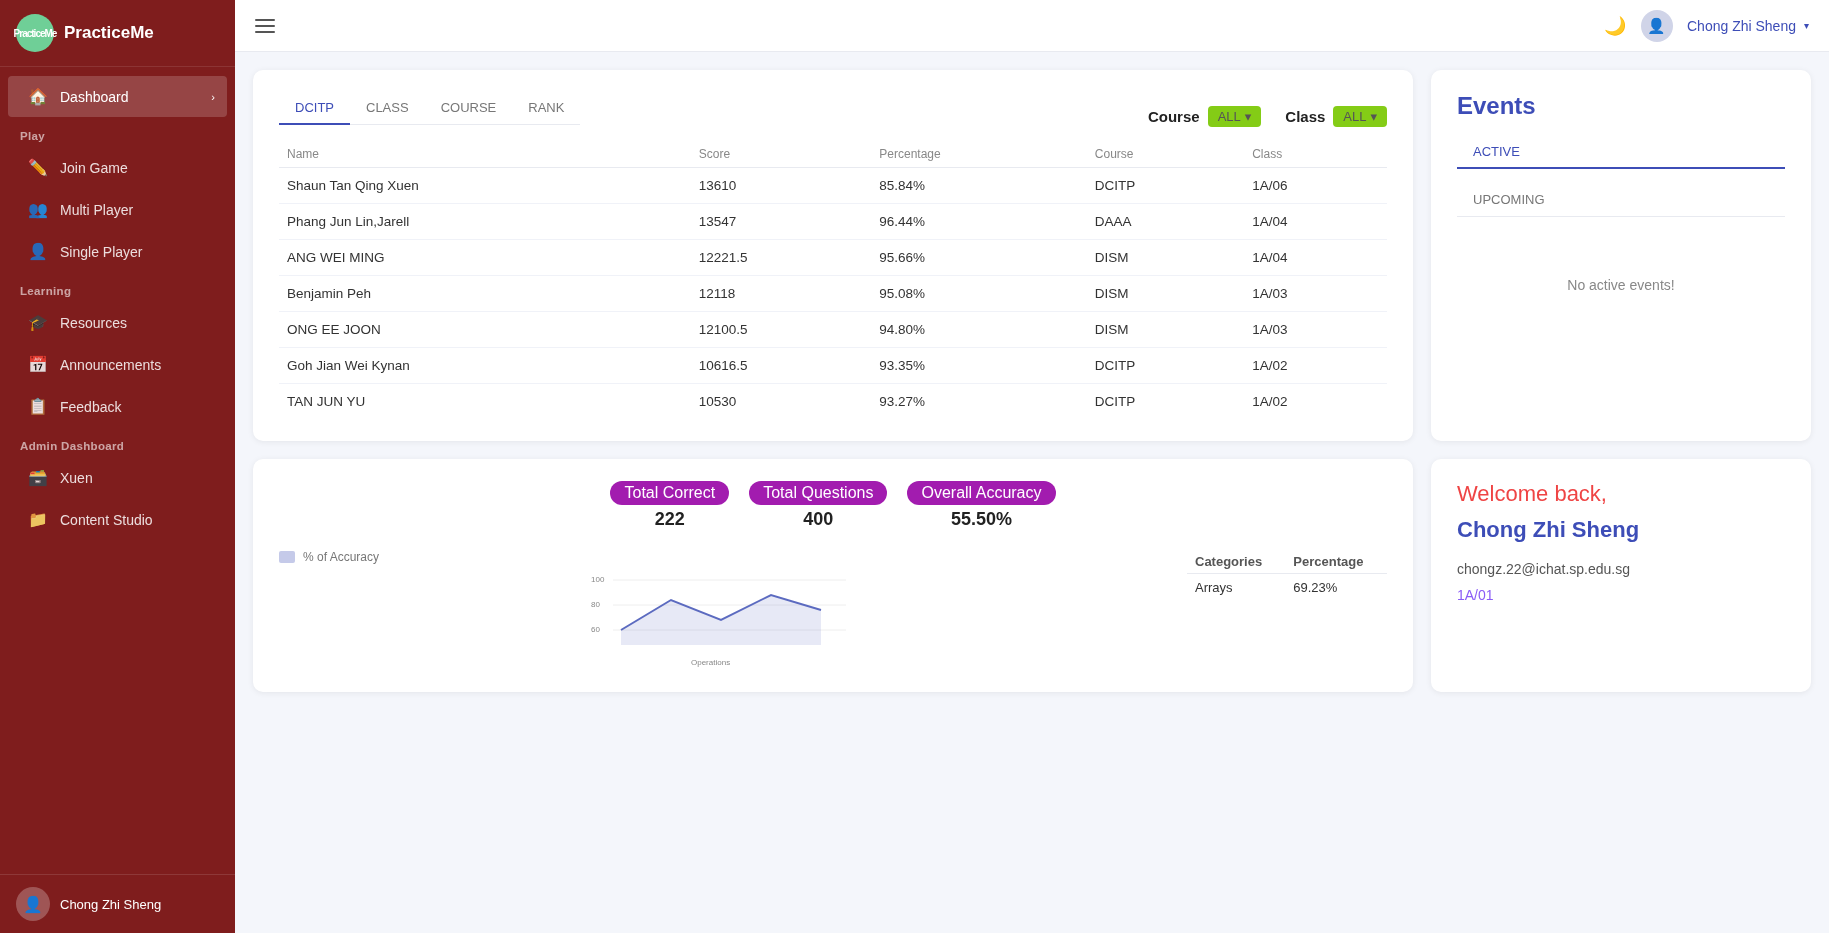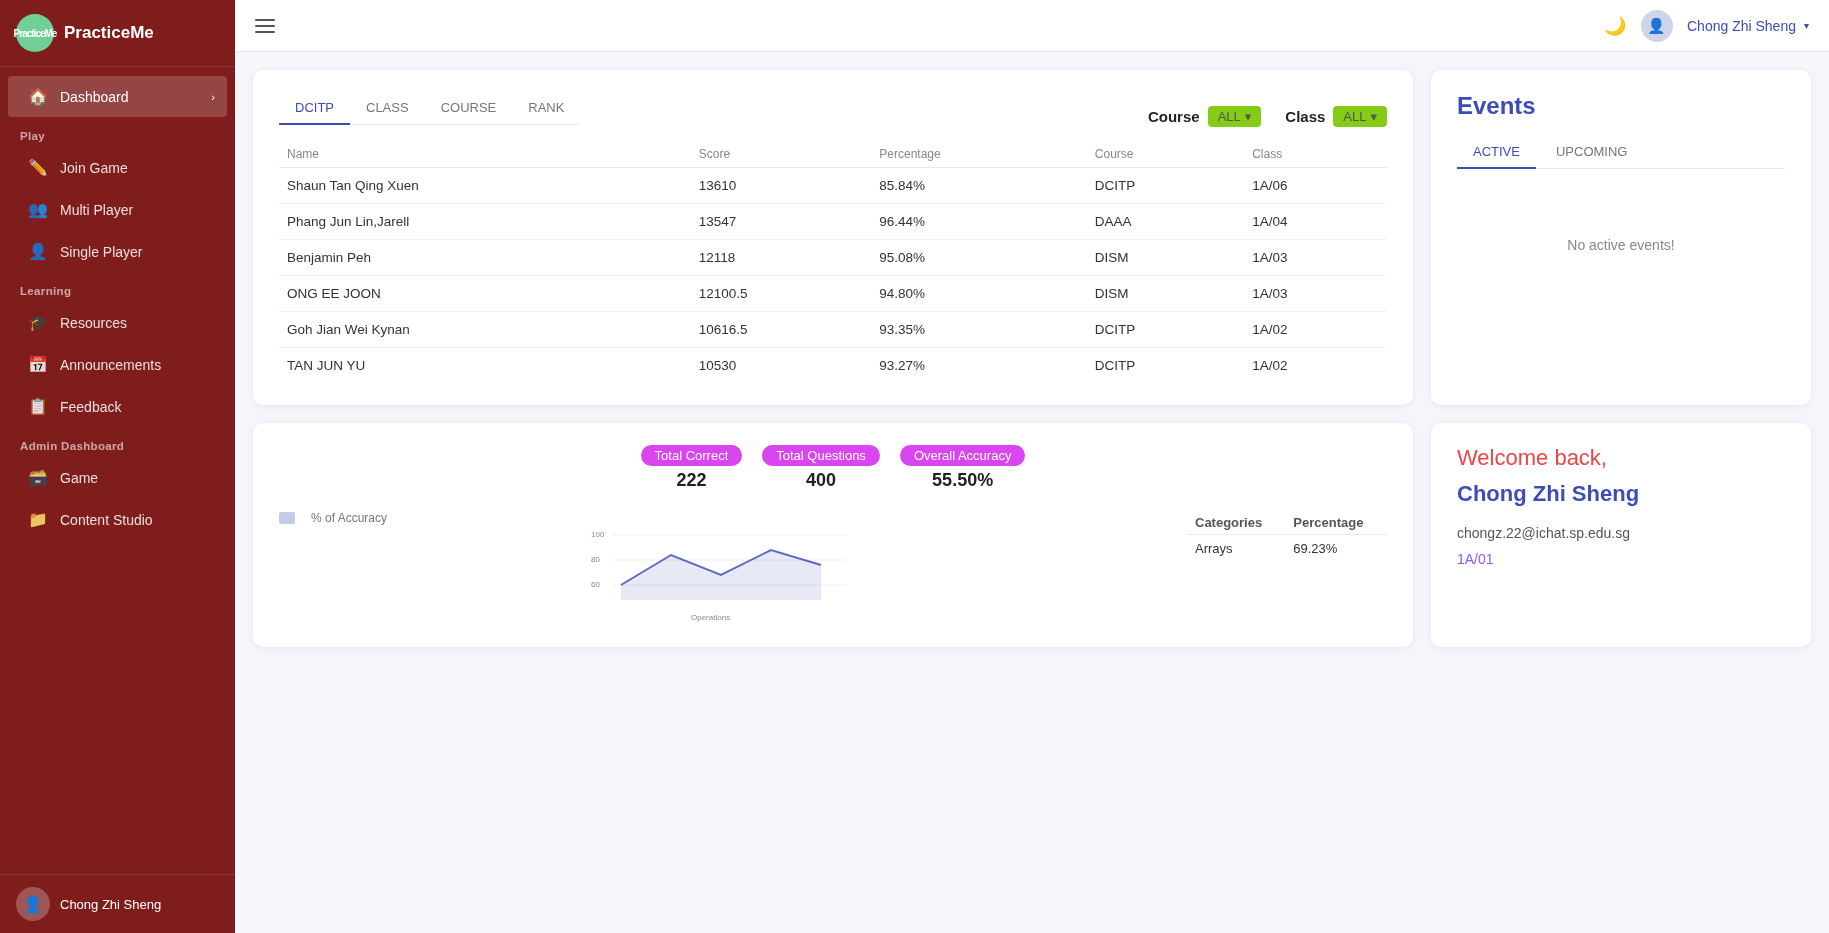--- a/index.html
+++ b/index.html
@@ -119,45 +119,45 @@
       font-size: 13px; color: #555;
       background: #84cc16; border-radius: 4px; padding: 3px 10px;
       cursor: pointer; border: none;
     }
     .lb-table { width: 100%; border-collapse: collapse; font-size: 13.5px; }
     .lb-table th { text-align: left; padding: 6px 8px; color: #888; font-weight: 500; font-size: 12px; border-bottom: 1px solid #e8eaf0; }
     .lb-table td { padding: 10px 8px; border-bottom: 1px solid #f0f2f8; color: #333; }
     .lb-table tr:last-child td { border-bottom: none; }
 
     
-    .events-tabs { display: flex; gap: 4px; border-bottom: 1px solid #e8eaf0; margin-bottom: 28px; }
+    .events-tabs { display: flex; gap: 16px; border-bottom: 1px solid #e8eaf0; margin-bottom: 20px; flex-direction: column; }
     .ev-tab {
       padding: 8px 16px; font-size: 13px; font-weight: 500; color: #777;
       cursor: pointer; border-bottom: 2px solid transparent; margin-bottom: -1px;
     }
     .ev-tab.active { color: #3d4db7; border-bottom: 2px solid #3d4db7; }
     .no-events { text-align: center; color: #888; font-size: 14px; padding: 40px 0; }
 
     
     .stats-card { display: flex; flex-direction: column; }
     .stats-row { display: flex; gap: 20px; justify-content: center; margin-bottom: 20px; }
     .stat-badge {
       display: flex; flex-direction: column; align-items: center; gap: 4px;
     }
     .stat-badge-label {
-      background: #d946ef; color: #fff;
+      background: #a21caf; color: #fff;
       border-radius: 20px; padding: 3px 14px;
-      font-size: 13px; font-weight: 500;
+      font-size: 16px; font-weight: 500;
     }
     .stat-badge-value { font-size: 18px; font-weight: 700; color: #222; }
 
     
     .chart-area { display: flex; gap: 24px; align-items: flex-start; }
     .chart-left { flex: 1; }
-    .chart-legend { display: flex; align-items: center; gap: 16px; font-size: 12px; color: #777; margin-bottom: 0; }
+    .chart-legend { display: flex; align-items: center; gap: 8px; font-size: 12px; color: #777; margin-bottom: 6px; }
     .chart-legend-box { width: 16px; height: 12px; background: #c5cae9; border-radius: 2px; }
     .chart-right { min-width: 200px; }
     .cat-table { width: 100%; font-size: 13px; border-collapse: collapse; }
     .cat-table th { text-align: left; color: #555; font-weight: 600; padding: 4px 8px; border-bottom: 1px solid #e8eaf0; }
     .cat-table td { padding: 6px 8px; color: #333; }
 
     
     .welcome-card { display: flex; flex-direction: column; gap: 10px; }
     .welcome-text { font-size: 22px; font-weight: 400; color: #ef4444; }
     .welcome-name { font-size: 22px; font-weight: 700; color: #3d4db7; }
@@ -217,21 +217,21 @@
       <span>Announcements</span>
     </div>
     <div class="sidebar-item">
       <span class="sidebar-icon">📋</span>
       <span>Feedback</span>
     </div>
 
     <div class="sidebar-section-label">Admin Dashboard</div>
     <div class="sidebar-item">
       <span class="sidebar-icon">🗃️</span>
-      <span>Game</span>
+      <span>Xuen</span>
     </div>
     <div class="sidebar-item">
       <span class="sidebar-icon">📁</span>
       <span>Content Studio</span>
     </div>
   </nav>
 
   <div class="sidebar-user">
     <div class="sidebar-user-avatar">👤</div>
     <span class="sidebar-user-name">Chong Zhi Sheng</span>
@@ -306,20 +306,27 @@
               <td>1A/06</td>
             </tr>
             <tr>
               <td>Phang Jun Lin,Jarell</td>
               <td>13547</td>
               <td>96.44%</td>
               <td>DAAA</td>
               <td>1A/04</td>
             </tr>
             <tr>
+              <td>ANG WEI MING</td>
+              <td>12221.5</td>
+              <td>95.66%</td>
+              <td>DISM</td>
+              <td>1A/04</td>
+            </tr>
+            <tr>
               <td>Benjamin Peh</td>
               <td>12118</td>
               <td>95.08%</td>
               <td>DISM</td>
               <td>1A/03</td>
             </tr>
             <tr>
               <td>ONG EE JOON</td>
               <td>12100.5</td>
               <td>94.80%</td>

